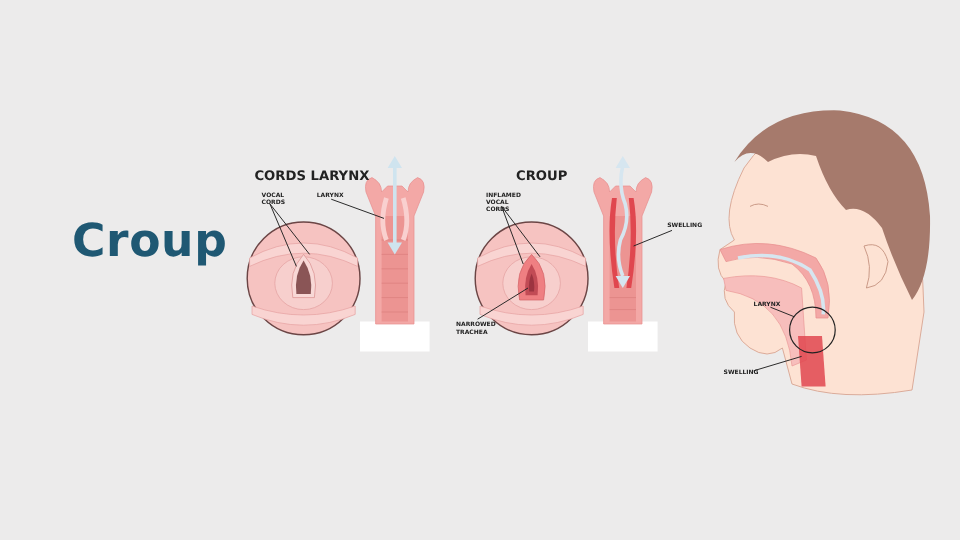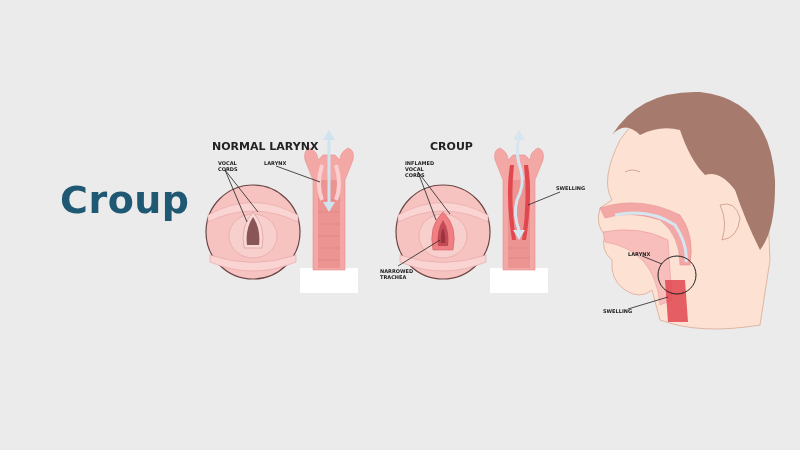--- a/index.html
+++ b/index.html
@@ -84,21 +84,21 @@
     <path d="M603 232 Q640 225 668 240 L672 300 L660 305 Q655 250 605 242 Z" fill="#f7bebc" stroke="#e88e8e" stroke-width="0.5"></path>
     <path d="M665 280 L685 280 L688 322 L668 322 Z" fill="#e0474f" opacity="0.85"></path>
     <circle cx="677" cy="275" r="19" fill="none" stroke="#222" stroke-width="1"></circle>
     <line x1="642" y1="256" x2="662" y2="264" stroke="#222" stroke-width="0.8"></line>
     <line x1="628" y1="309" x2="668" y2="297" stroke="#222" stroke-width="0.8"></line>
   </g>
 </svg>
 
 <div class="title">Croup</div>
 
-<div class="section-title" style="left:212px;top:140px;">NORMAL LARYNX</div>
+<div class="section-title" style="left:212px;top:140px;">CORDS LARYNX</div>
 <div class="lbl" style="left:218px;top:160px;width:24px;">VOCAL CORDS</div>
 <div class="lbl" style="left:264px;top:160px;">LARYNX</div>
 
 <div class="section-title" style="left:430px;top:140px;">CROUP</div>
 <div class="lbl" style="left:405px;top:160px;width:40px;">INFLAMED VOCAL CORDS</div>
 <div class="lbl" style="left:380px;top:268px;width:35px;">NARROWED TRACHEA</div>
 <div class="lbl" style="left:556px;top:185px;">SWELLING</div>
 
 <div class="lbl" style="left:628px;top:251px;">LARYNX</div>
 <div class="lbl" style="left:603px;top:308px;">SWELLING</div>

